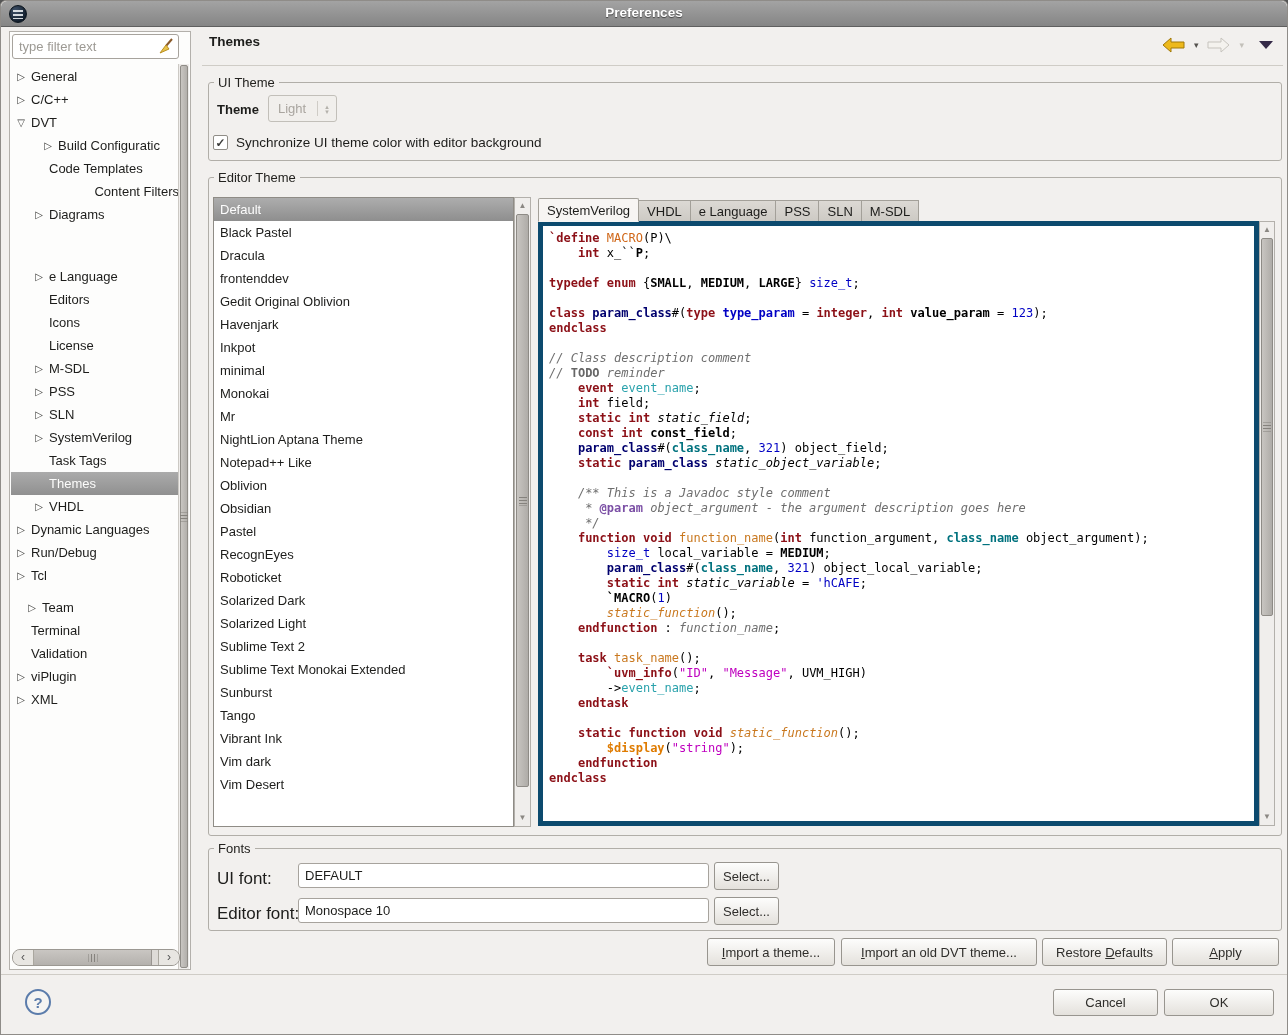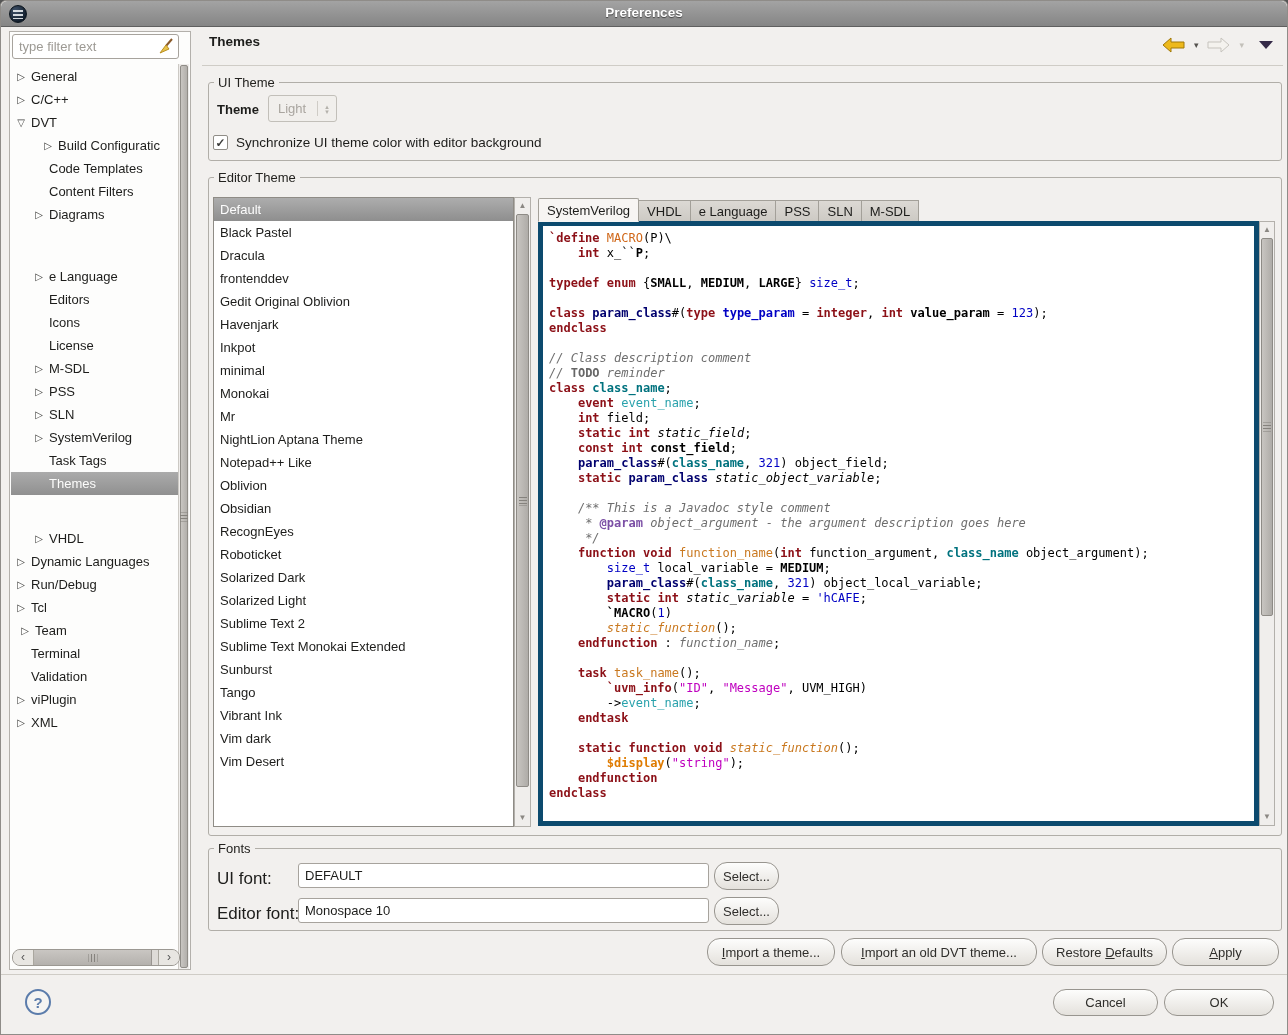--- a/index.html
+++ b/index.html
@@ -95,21 +95,21 @@
     font-family:"DejaVu Sans Mono",monospace;font-size:12px;}
   .code-line{height:15px;line-height:15px;white-space:pre;}
   .tok-kw,.tok-b,.tok-bnum,.tok-typ,.tok-pcl,.tok-cmb,.tok-dkw,.tok-sys{font-weight:bold;}
   .tok-cm,.tok-itb,.tok-fni,.tok-lbl{font-style:italic;}
   
   .font-row-label{position:absolute;left:8px;font-size:17px;}
   .font-input{position:absolute;left:89px;width:411px;height:25px;border:1px solid #a7a39d;border-radius:3px;
     background:#fff;padding:2px 6px;font:13px "Liberation Sans",sans-serif;color:#1d1d1b;outline:none;}
   
   .btn{position:absolute;height:28px;background:linear-gradient(#fdfdfc,#e4e1dc);
-    border:1px solid #98958f;border-radius:13px;font:13px "Liberation Sans",sans-serif;color:#2f2e2b;
+    border:1px solid #98958f;border-radius:3px;font:13px "Liberation Sans",sans-serif;color:#2f2e2b;
     text-align:center;cursor:pointer;padding:0 8px;}
   .btn u{text-decoration:underline;}
   .select-btn{width:65px;}
   .action-import1{left:706px;top:937px;width:128px;}
   .action-import2{left:840px;top:937px;width:196px;}
   .action-restore{left:1041px;top:937px;width:125px;}
   .action-apply{left:1171px;top:937px;width:107px;}
   .footer-sep{position:absolute;left:0;top:973px;width:100%;height:1px;background:#cfccc6;}
   .help-btn{position:absolute;left:24px;top:988px;width:26px;height:26px;border-radius:50%;
     border:2px solid #5b7cab;color:#5b7cab;font-weight:bold;font-size:15px;display:flex;
@@ -134,37 +134,37 @@
         <line x1="13" y1="1" x2="7" y2="8" stroke="#8a5a2a" stroke-width="2"></line>
         <polygon points="7,7 1,15 10,11" fill="#e9c34b" stroke="#b98f1f" stroke-width="1"></polygon>
       </svg>
     </div>
     <div class="tree" id="tree">
         <div class="tree-row" style="padding-left: 0px;"><span class="tree-arrow">▷</span><span>General</span></div>
         <div class="tree-row" style="padding-left: 0px;"><span class="tree-arrow">▷</span><span>C/C++</span></div>
         <div class="tree-row" style="padding-left: 0px;"><span class="tree-arrow">▽</span><span>DVT</span></div>
         <div class="tree-row" style="padding-left: 27px;"><span class="tree-arrow">▷</span><span>Build Configuratic</span></div>
         <div class="tree-row" style="padding-left: 18px;"><span class="tree-arrow"></span><span>Code Templates</span></div>
-        <div class="tree-row" style="padding-left: 18px;"><span class="tree-arrow"></span><span>Content Filters</span></div>
+        <div class="tree-row" style="padding-left: 18px; text-align: right;"><span class="tree-arrow"></span><span>Content Filters</span></div>
         <div class="tree-row" style="padding-left: 18px;"><span class="tree-arrow">▷</span><span>Diagrams</span></div>
         <div class="tree-row" style="padding-left: 18px; margin-top: 39px;"><span class="tree-arrow">▷</span><span>e Language</span></div>
         <div class="tree-row" style="padding-left: 18px;"><span class="tree-arrow"></span><span>Editors</span></div>
         <div class="tree-row" style="padding-left: 18px;"><span class="tree-arrow"></span><span>Icons</span></div>
         <div class="tree-row" style="padding-left: 18px;"><span class="tree-arrow"></span><span>License</span></div>
         <div class="tree-row" style="padding-left: 18px;"><span class="tree-arrow">▷</span><span>M-SDL</span></div>
         <div class="tree-row" style="padding-left: 18px;"><span class="tree-arrow">▷</span><span>PSS</span></div>
         <div class="tree-row" style="padding-left: 18px;"><span class="tree-arrow">▷</span><span>SLN</span></div>
         <div class="tree-row" style="padding-left: 18px;"><span class="tree-arrow">▷</span><span>SystemVerilog</span></div>
         <div class="tree-row" style="padding-left: 18px;"><span class="tree-arrow"></span><span>Task Tags</span></div>
         <div class="tree-row selected" style="padding-left: 18px;"><span class="tree-arrow"></span><span>Themes</span></div>
-        <div class="tree-row" style="padding-left: 18px; margin-top: 32px;"><span class="tree-arrow">▷</span><span>VHDL</span></div>
+        <div class="tree-row" style="padding-left: 18px;"><span class="tree-arrow">▷</span><span>VHDL</span></div>
         <div class="tree-row" style="padding-left: 0px;"><span class="tree-arrow">▷</span><span>Dynamic Languages</span></div>
         <div class="tree-row" style="padding-left: 0px;"><span class="tree-arrow">▷</span><span>Run/Debug</span></div>
         <div class="tree-row" style="padding-left: 0px;"><span class="tree-arrow">▷</span><span>Tcl</span></div>
-        <div class="tree-row" style="padding-left: 4px;"><span class="tree-arrow">▷</span><span>Team</span></div>
+        <div class="tree-row" style="padding-left: 11px; margin-top: 9px;"><span class="tree-arrow">▷</span><span>Team</span></div>
         <div class="tree-row" style="padding-left: 0px;"><span class="tree-arrow"></span><span>Terminal</span></div>
         <div class="tree-row" style="padding-left: 0px;"><span class="tree-arrow"></span><span>Validation</span></div>
         <div class="tree-row" style="padding-left: 0px;"><span class="tree-arrow">▷</span><span>viPlugin</span></div>
         <div class="tree-row" style="padding-left: 0px;"><span class="tree-arrow">▷</span><span>XML</span></div>
       </div>
     <div class="tree-vscroll">
       <div class="thumb">
           <span class="grip-h"></span>
         </div>
     </div>
@@ -221,20 +221,21 @@
         <div class="list-item">Gedit Original Oblivion</div>
         <div class="list-item">Havenjark</div>
         <div class="list-item">Inkpot</div>
         <div class="list-item">minimal</div>
         <div class="list-item">Monokai</div>
         <div class="list-item">Mr</div>
         <div class="list-item">NightLion Aptana Theme</div>
         <div class="list-item">Notepad++ Like</div>
         <div class="list-item">Oblivion</div>
         <div class="list-item">Obsidian</div>
+        <div class="list-item">Pastel</div>
         <div class="list-item">RecognEyes</div>
         <div class="list-item">Roboticket</div>
         <div class="list-item">Solarized Dark</div>
         <div class="list-item">Solarized Light</div>
         <div class="list-item">Sublime Text 2</div>
         <div class="list-item">Sublime Text Monokai Extended</div>
         <div class="list-item">Sunburst</div>
         <div class="list-item">Tango</div>
         <div class="list-item">Vibrant Ink</div>
         <div class="list-item">Vim dark</div>
@@ -259,21 +260,20 @@
         <div class="code-line"><span class="tok-kw">`define</span><span class="tok-p"> </span><span class="tok-mac">MACRO</span><span class="tok-p">(P)\</span></div>
         <div class="code-line"><span class="tok-p">    </span><span class="tok-kw">int</span><span class="tok-p"> x_``</span><span class="tok-b">P</span><span class="tok-p">;</span></div>
         <div class="code-line"></div>
         <div class="code-line"><span class="tok-kw">typedef</span><span class="tok-p"> </span><span class="tok-kw">enum</span><span class="tok-p"> {</span><span class="tok-b">SMALL</span><span class="tok-p">, </span><span class="tok-b">MEDIUM</span><span class="tok-p">, </span><span class="tok-b">LARGE</span><span class="tok-p">} </span><span class="tok-num">size_t</span><span class="tok-p">;</span></div>
         <div class="code-line"></div>
         <div class="code-line"><span class="tok-kw">class</span><span class="tok-p"> </span><span class="tok-pcl">param_class</span><span class="tok-p">#(</span><span class="tok-kw">type</span><span class="tok-p"> </span><span class="tok-bnum">type_param</span><span class="tok-p"> = </span><span class="tok-kw">integer</span><span class="tok-p">, </span><span class="tok-kw">int</span><span class="tok-p"> </span><span class="tok-b">value_param</span><span class="tok-p"> = </span><span class="tok-num">123</span><span class="tok-p">);</span></div>
         <div class="code-line"><span class="tok-kw">endclass</span></div>
         <div class="code-line"></div>
         <div class="code-line"><span class="tok-cm">// Class description comment</span></div>
         <div class="code-line"><span class="tok-cm">// </span><span class="tok-cmb">TODO</span><span class="tok-cm"> reminder</span></div>
-        <div class="code-line"><span class="tok-kw">class</span><span class="tok-p"> </span><span class="tok-typ">class_name</span><span class="tok-p">;</span></div>
         <div class="code-line"><span class="tok-p">    </span><span class="tok-kw">event</span><span class="tok-p"> </span><span class="tok-tref">event_name</span><span class="tok-p">;</span></div>
         <div class="code-line"><span class="tok-p">    </span><span class="tok-kw">int</span><span class="tok-p"> field;</span></div>
         <div class="code-line"><span class="tok-p">    </span><span class="tok-kw">static</span><span class="tok-p"> </span><span class="tok-kw">int</span><span class="tok-p"> </span><span class="tok-itb">static_field</span><span class="tok-p">;</span></div>
         <div class="code-line"><span class="tok-p">    </span><span class="tok-kw">const</span><span class="tok-p"> </span><span class="tok-kw">int</span><span class="tok-p"> </span><span class="tok-b">const_field</span><span class="tok-p">;</span></div>
         <div class="code-line"><span class="tok-p">    </span><span class="tok-pcl">param_class</span><span class="tok-p">#(</span><span class="tok-typ">class_name</span><span class="tok-p">, </span><span class="tok-num">321</span><span class="tok-p">) object_field;</span></div>
         <div class="code-line"><span class="tok-p">    </span><span class="tok-kw">static</span><span class="tok-p"> </span><span class="tok-pcl">param_class</span><span class="tok-p"> </span><span class="tok-itb">static_object_variable</span><span class="tok-p">;</span></div>
         <div class="code-line"></div>
         <div class="code-line"><span class="tok-p">    </span><span class="tok-cm">/** This is a Javadoc style comment</span></div>
         <div class="code-line"><span class="tok-p">     </span><span class="tok-cm">* </span><span class="tok-dkw">@param</span><span class="tok-cm"> object_argument - the argument description goes here</span></div>
         <div class="code-line"><span class="tok-p">     </span><span class="tok-cm">*/</span></div>

